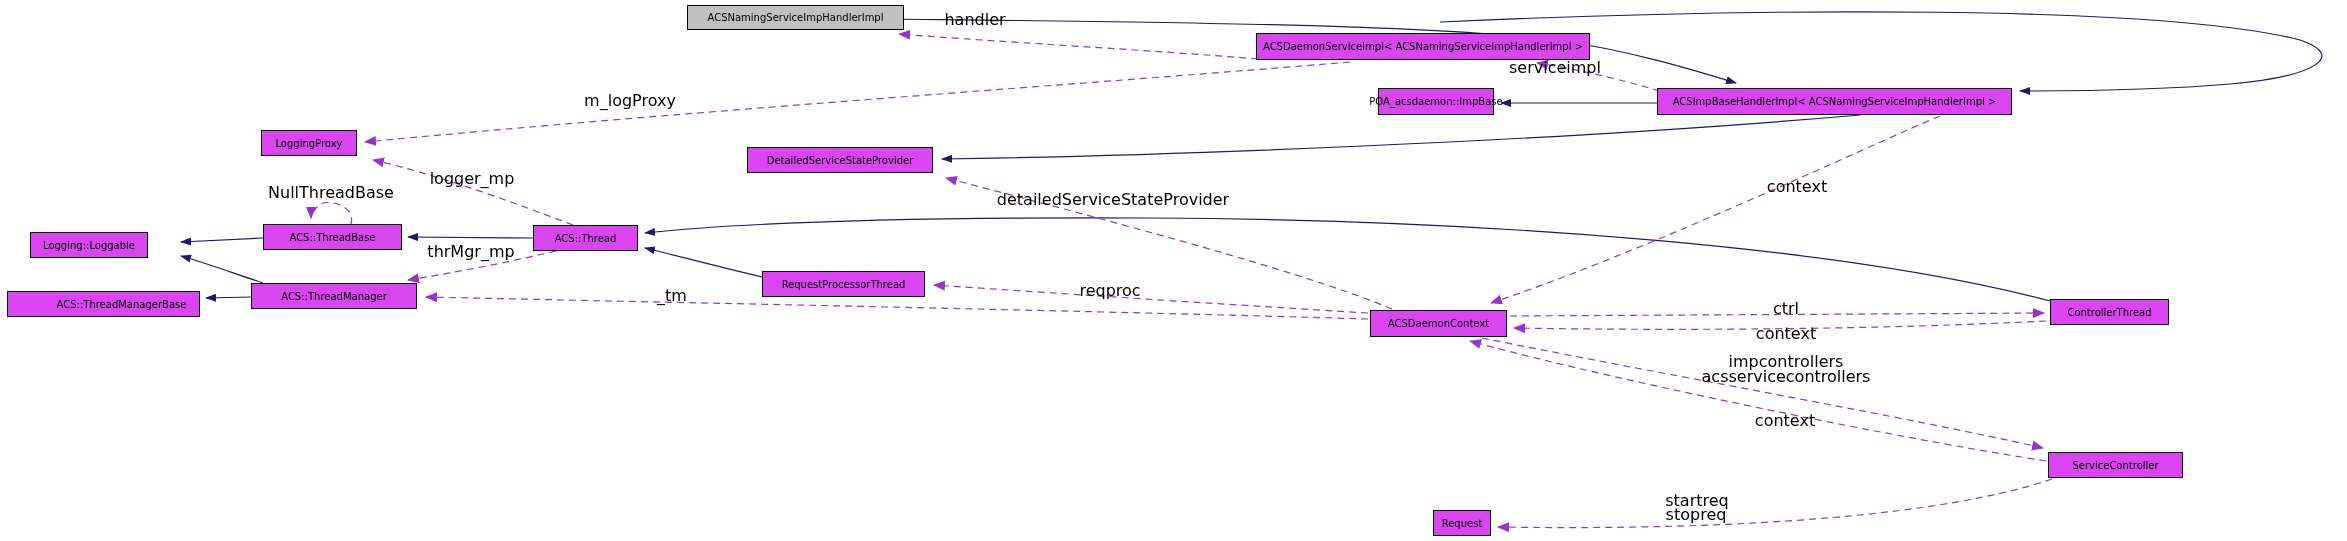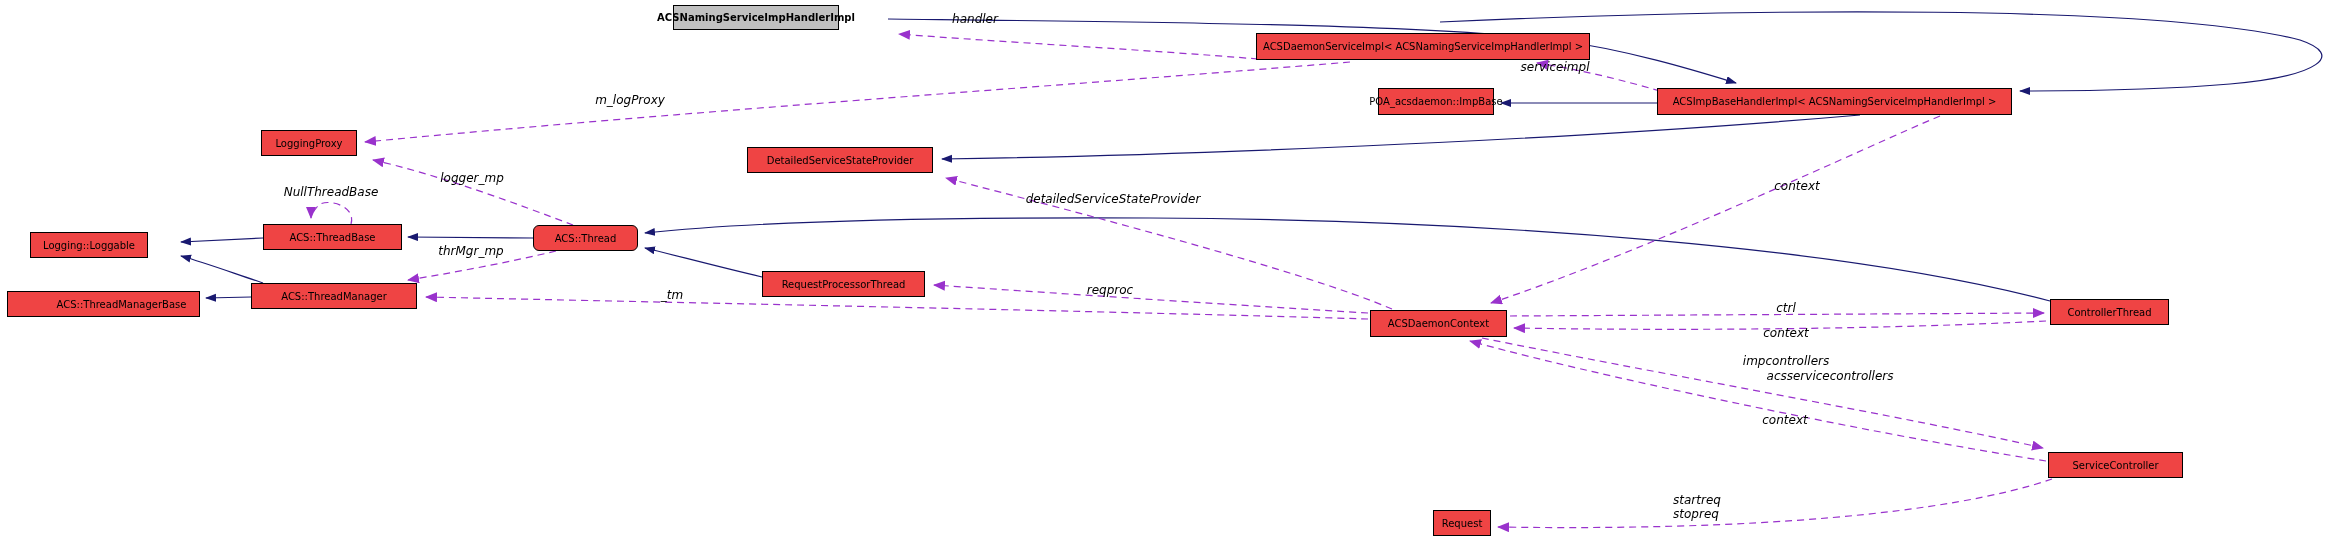--- a/index.html
+++ b/index.html
@@ -1,26 +1,26 @@
 <!DOCTYPE html>
 <html><head>
 <meta charset="utf-8">
 <style>
   html,body{margin:0;padding:0;background:#ffffff;}
   #diagram{position:relative;width:2347px;height:541px;background:#ffffff;overflow:hidden;
            font-family:"DejaVu Sans",sans-serif;}
   #edges{position:absolute;left:0;top:0;width:2347px;height:541px;}
   .inh{fill:none;stroke:#191970;stroke-width:1.2;}
   .use{fill:none;stroke:#9932cc;stroke-width:1.2;stroke-dasharray:7 5;}
-  .node{position:absolute;box-sizing:border-box;border:1px solid #000000;background:#ef4444;
+  .node{position:absolute;box-sizing:border-box;border:1px solid #000000;background:#d946ef;
         display:flex;align-items:center;justify-content:center;font-size:10px;color:#000;
         white-space:nowrap;cursor:pointer;}
   .node.gray{background:#c0c0c0;}
-  .elabel{position:absolute;transform:translate(-50%,-50%);font-size:12px;color:#000;
-          white-space:nowrap;background:transparent;font-style:italic;}
+  .elabel{position:absolute;transform:translate(-50%,-50%);font-size:16px;color:#000;
+          white-space:nowrap;background:transparent;}
 </style>
 </head>
 <body>
 
 <div id="diagram">
 
   <svg id="edges" width="2347" height="541" viewBox="0 0 2347 541" xmlns="http://www.w3.org/2000/svg">
     <defs>
       <marker id="arrN" markerWidth="12" markerHeight="10" refX="10" refY="4" orient="auto" markerUnits="userSpaceOnUse">
         <path d="M0,0 L11,4 L0,8 z" fill="#191970"></path>
@@ -51,29 +51,29 @@
     <path class="use" d="M 1368 313 C 1250 306, 1082 295, 934 285" marker-end="url(#arrP)"></path>
     <path class="use" d="M 1392 309 C 1300 270, 1080 213, 946 178" marker-end="url(#arrP)"></path>
     <path class="use" d="M 1940 116 C 1870 145, 1650 250, 1491 303" marker-end="url(#arrP)"></path>
     <path class="use" d="M 1510 316 C 1690 315, 1880 314, 2044 313" marker-end="url(#arrP)"></path>
     <path class="use" d="M 2046 321 C 1890 329, 1690 331, 1514 328" marker-end="url(#arrP)"></path>
     <path class="use" d="M 1482 338 C 1650 372, 1912 418, 2043 448" marker-end="url(#arrP)"></path>
     <path class="use" d="M 2046 461 C 1860 432, 1580 372, 1470 341" marker-end="url(#arrP)"></path>
     <path class="use" d="M 2052 479 C 1950 514, 1750 531, 1498 527" marker-end="url(#arrP)"></path>
   </svg>
 
-  <div class="node gray" style="left:673px;top:5px;width:166px;height:25px;font-weight:bold;">ACSNamingServiceImpHandlerImpl</div>
+  <div class="node gray" style="left:687px;top:5px;width:217px;height:25px;">ACSNamingServiceImpHandlerImpl</div>
   <div class="node" style="left:1256px;top:33px;width:334px;height:27px;">ACSDaemonServiceImpl&lt; ACSNamingServiceImpHandlerImpl &gt;</div>
   <div class="node" style="left:1378px;top:88px;width:116px;height:27px;">POA_acsdaemon::ImpBase</div>
   <div class="node" style="left:1657px;top:88px;width:355px;height:27px;">ACSImpBaseHandlerImpl&lt; ACSNamingServiceImpHandlerImpl &gt;</div>
   <div class="node" style="left:747px;top:147px;width:186px;height:26px;">DetailedServiceStateProvider</div>
   <div class="node" style="left:261px;top:130px;width:96px;height:26px;">LoggingProxy</div>
   <div class="node" style="left:30px;top:232px;width:118px;height:26px;">Logging::Loggable</div>
   <div class="node" style="left:263px;top:224px;width:139px;height:26px;">ACS::ThreadBase</div>
-  <div class="node" style="left:533px;top:225px;width:105px;height:26px;border-radius:6px;">ACS::Thread</div>
+  <div class="node" style="left:533px;top:225px;width:105px;height:26px;">ACS::Thread</div>
   <div class="node" style="left:7px;top:291px;width:193px;height:26px;padding-left:36px;">ACS::ThreadManagerBase</div>
   <div class="node" style="left:251px;top:283px;width:166px;height:26px;">ACS::ThreadManager</div>
   <div class="node" style="left:762px;top:271px;width:163px;height:26px;">RequestProcessorThread</div>
   <div class="node" style="left:1370px;top:310px;width:137px;height:27px;">ACSDaemonContext</div>
   <div class="node" style="left:2050px;top:299px;width:119px;height:26px;">ControllerThread</div>
   <div class="node" style="left:2048px;top:452px;width:135px;height:26px;">ServiceController</div>
   <div class="node" style="left:1433px;top:510px;width:58px;height:26px;">Request</div>
 
   <div class="elabel" style="left:975px;top:19px;">handler</div>
   <div class="elabel" style="left:1555px;top:67px;">serviceimpl</div>
@@ -81,18 +81,18 @@
   <div class="elabel" style="left:472px;top:178px;">logger_mp</div>
   <div class="elabel" style="left:331px;top:192px;">NullThreadBase</div>
   <div class="elabel" style="left:471px;top:251px;">thrMgr_mp</div>
   <div class="elabel" style="left:672px;top:295px;">_tm</div>
   <div class="elabel" style="left:1110px;top:290px;">reqproc</div>
   <div class="elabel" style="left:1113px;top:199px;">detailedServiceStateProvider</div>
   <div class="elabel" style="left:1797px;top:186px;">context</div>
   <div class="elabel" style="left:1786px;top:308px;">ctrl</div>
   <div class="elabel" style="left:1786px;top:333px;">context</div>
   <div class="elabel" style="left:1786px;top:361px;">impcontrollers</div>
-  <div class="elabel" style="left:1786px;top:376px;margin-left:44px;">acsservicecontrollers</div>
+  <div class="elabel" style="left:1786px;top:376px;">acsservicecontrollers</div>
   <div class="elabel" style="left:1785px;top:420px;">context</div>
   <div class="elabel" style="left:1697px;top:500px;">startreq</div>
   <div class="elabel" style="left:1696px;top:514px;">stopreq</div>
 
 </div>
 
 </body></html>

